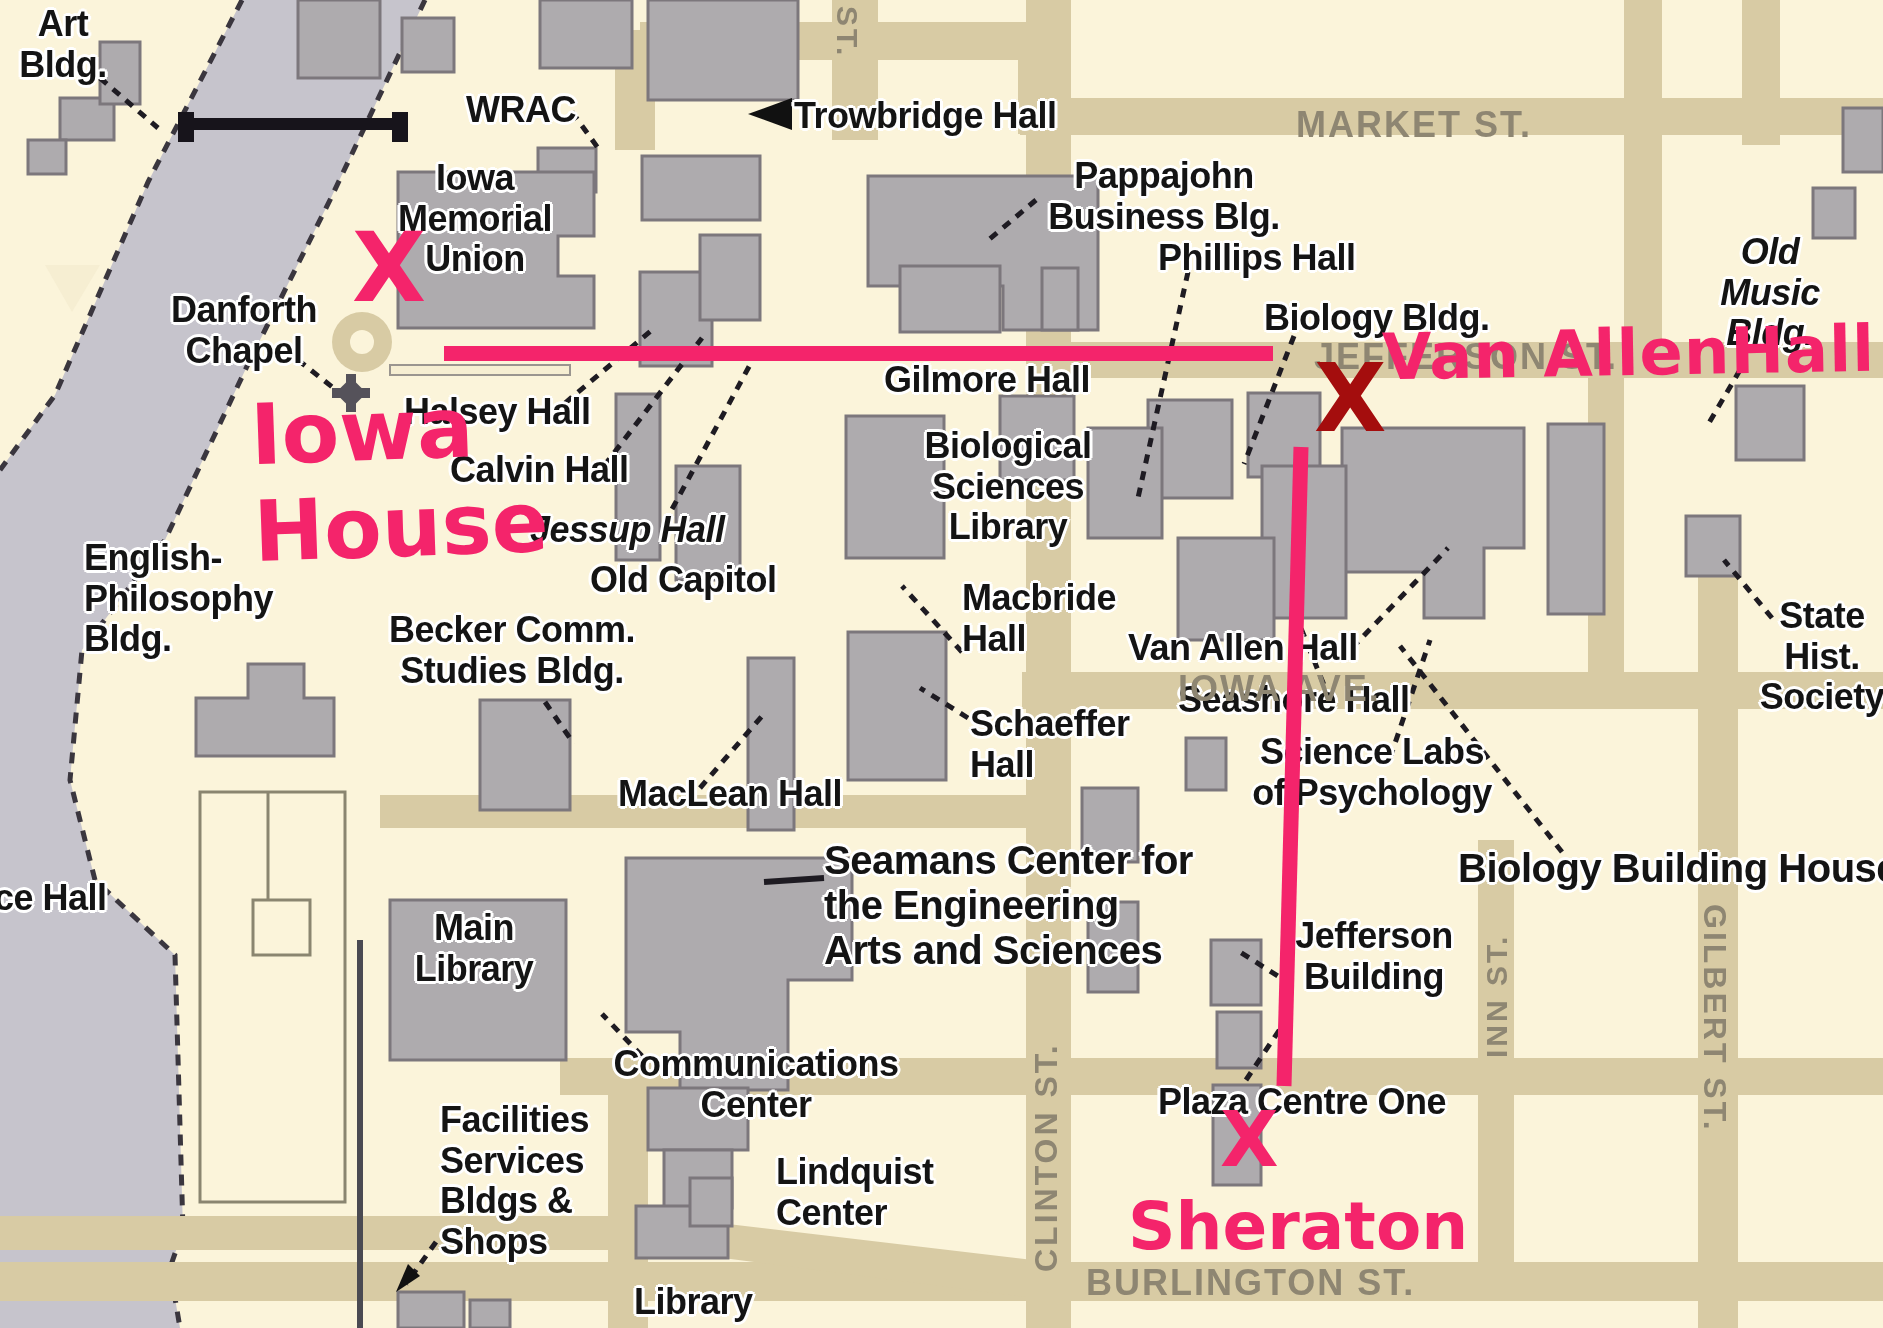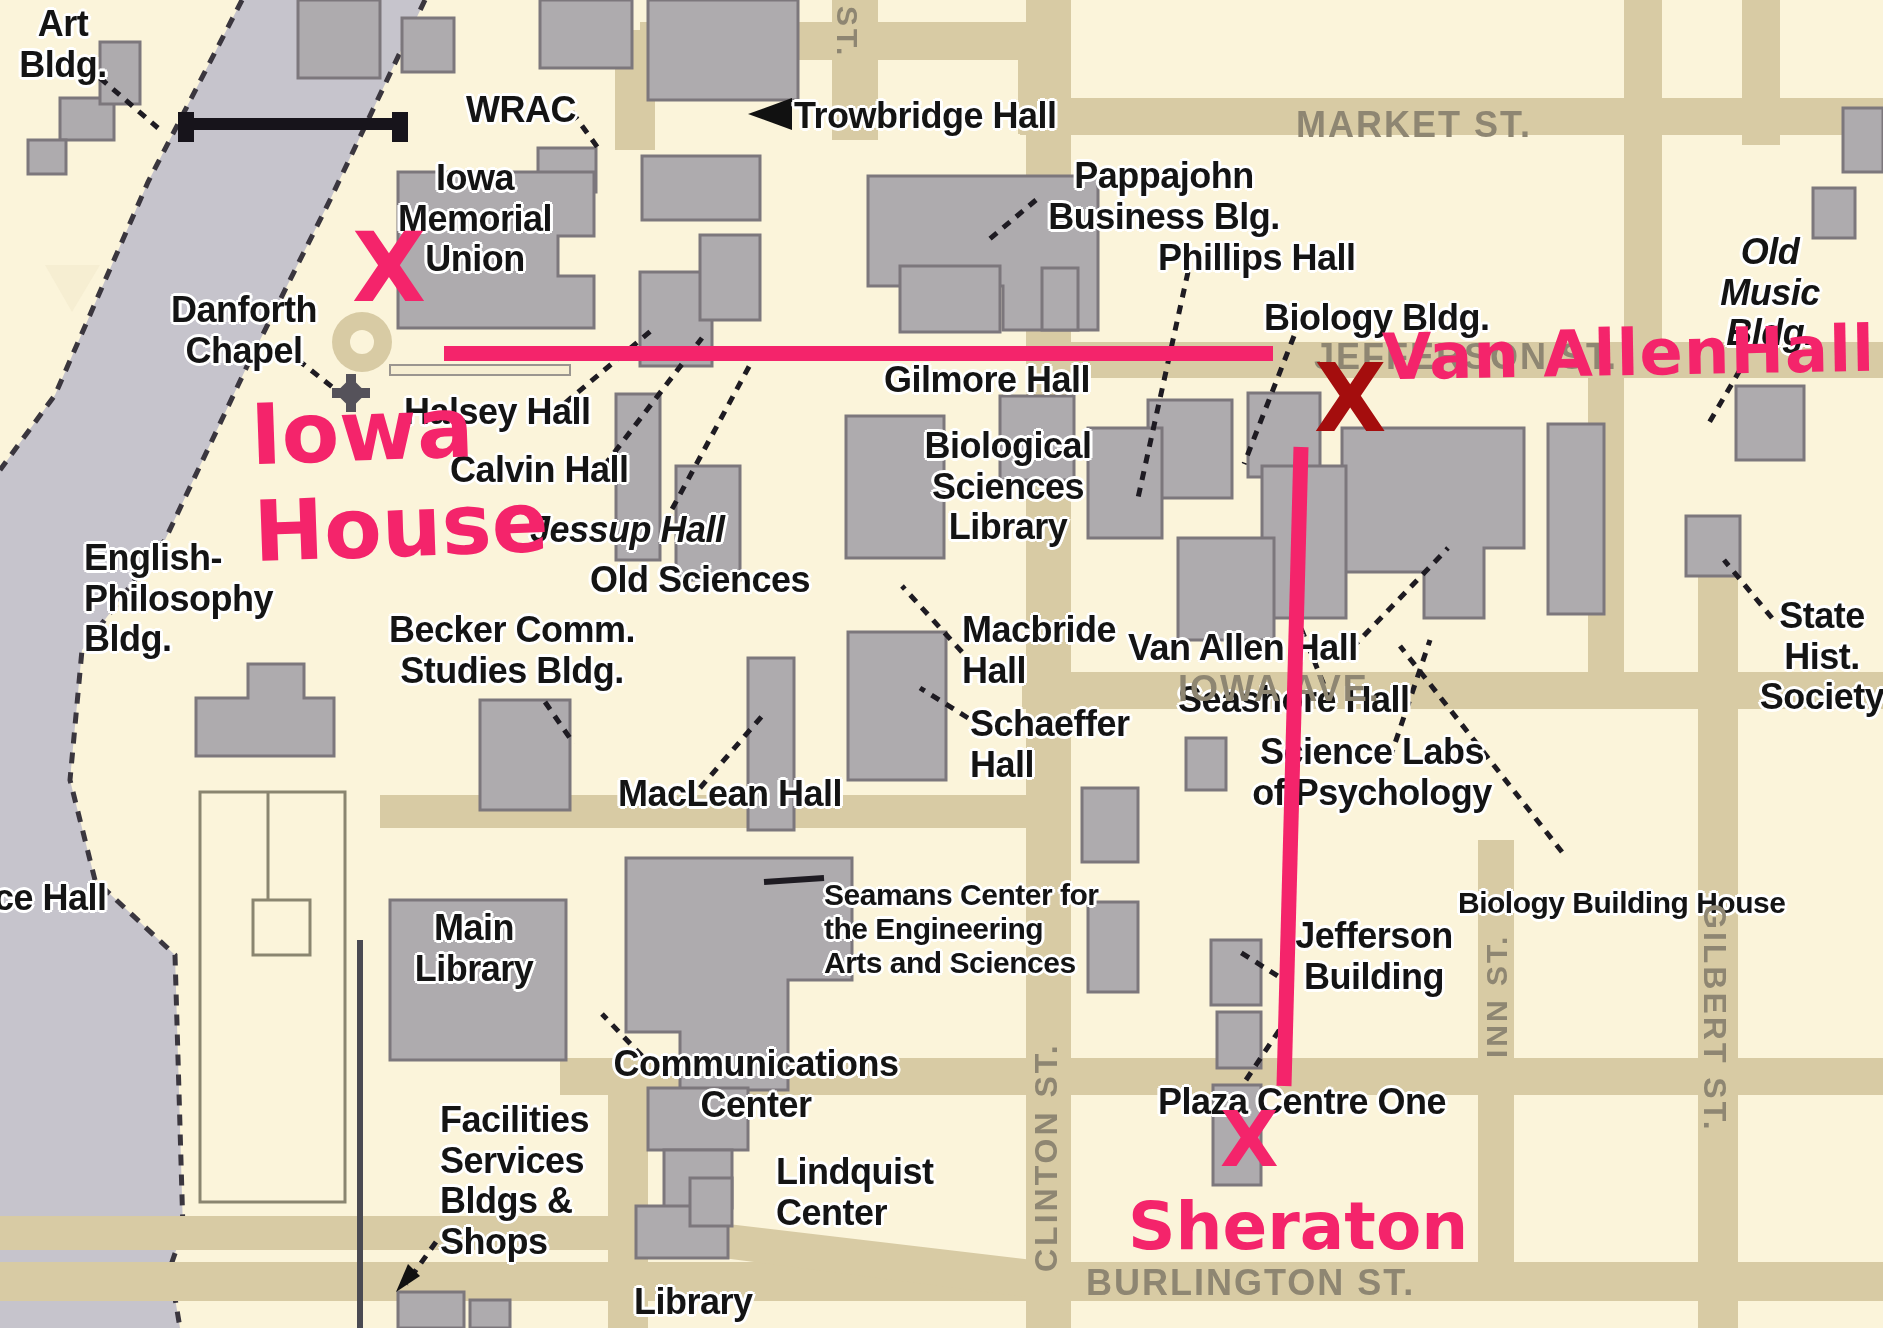--- a/index.html
+++ b/index.html
@@ -7,21 +7,21 @@
        font-family:"Liberation Sans", sans-serif;}
   svg.layer{position:absolute;left:0;top:0;}
   #base-layer{z-index:1;}
   #label-layer{position:absolute;left:0;top:0;width:1883px;height:1328px;z-index:10;}
   #route-layer{z-index:20;}
   #note-layer{position:absolute;left:0;top:0;width:1883px;height:1328px;z-index:30;}
   .bl{position:absolute;font-weight:700;font-size:36px;line-height:1.13;color:#141414;
       letter-spacing:-0.5px;white-space:nowrap;
       text-shadow:-3px 0 0 #fff,3px 0 0 #fff,0 -3px 0 #fff,0 3px 0 #fff,
                   -2px -2px 0 #fff,2px 2px 0 #fff,-2px 2px 0 #fff,2px -2px 0 #fff;}
-  .bl.sm{font-size:30px;margin-top:40px;}
+  .bl.sm{font-size:40px;}
   .bl.c{text-align:center;}
   .sl{position:absolute;font-weight:700;font-size:36px;color:#8E8672;letter-spacing:2px;white-space:nowrap;}
   .sl.v{writing-mode:vertical-rl;letter-spacing:3px;}
   .sl.v.flip{transform:rotate(180deg);}
   .pink{position:absolute;font-weight:700;color:#F4246B;white-space:nowrap;
         font-family:"DejaVu Sans", sans-serif;}
   .xmark{position:absolute;font-weight:700;color:#F4246B;font-family:"DejaVu Sans", sans-serif;line-height:1;}
 </style>
 </head>
 <body>
@@ -173,26 +173,26 @@
     <div class="bl" style="left:794px;top:96px;">Trowbridge Hall</div>
     <div class="bl c" style="left:352px;top:158px;width:246px;">Iowa<br>Memorial<br>Union</div>
     <div class="bl c" style="left:1018px;top:156px;width:292px;">Pappajohn<br>Business Blg.</div>
     <div class="bl" style="left:1158px;top:238px;">Phillips Hall</div>
     <div class="bl" style="left:1264px;top:298px;">Biology Bldg.</div>
     <div class="bl c" style="left:1694px;top:232px;width:152px;font-style:italic;">Old<br>Music<br>Bldg.</div>
     <div class="bl c" style="left:148px;top:290px;width:192px;">Danforth<br>Chapel</div>
     <div class="bl" style="left:404px;top:392px;">Halsey Hall</div>
     <div class="bl" style="left:450px;top:450px;">Calvin Hall</div>
     <div class="bl" style="left:530px;top:510px;font-style:italic;">Jessup Hall</div>
-    <div class="bl" style="left:590px;top:560px;">Old Sciences</div>
+    <div class="bl" style="left:590px;top:560px;">Old Capitol</div>
     <div class="bl" style="left:84px;top:538px;">English-<br>Philosophy<br>Bldg.</div>
     <div class="bl c" style="left:368px;top:610px;width:288px;">Becker Comm.<br>Studies Bldg.</div>
     <div class="bl" style="left:884px;top:360px;">Gilmore Hall</div>
     <div class="bl c" style="left:902px;top:426px;width:212px;">Biological<br>Sciences<br>Library</div>
-    <div class="bl" style="left:962px;top:610px;">Macbride<br>Hall</div>
+    <div class="bl" style="left:962px;top:578px;">Macbride<br>Hall</div>
     <div class="bl" style="left:1128px;top:628px;">Van Allen Hall</div>
     <div class="bl" style="left:1178px;top:680px;">Seashore Hall</div>
     <div class="bl c" style="left:1238px;top:732px;width:268px;">Science Labs<br>of Psychology</div>
     <div class="bl sm" style="left:1458px;top:846px;">Biology Building House</div>
     <div class="bl c" style="left:1758px;top:596px;width:128px;">State<br>Hist.<br>Society</div>
     <div class="bl" style="left:618px;top:774px;">MacLean Hall</div>
     <div class="bl" style="left:970px;top:704px;">Schaeffer<br>Hall</div>
     <div class="bl sm" style="left:824px;top:838px;">Seamans Center for<br>the Engineering<br>Arts and Sciences</div>
     <div class="bl c" style="left:378px;top:908px;width:192px;">Main<br>Library</div>
     <div class="bl c" style="left:1268px;top:916px;width:212px;">Jefferson<br>Building</div>

